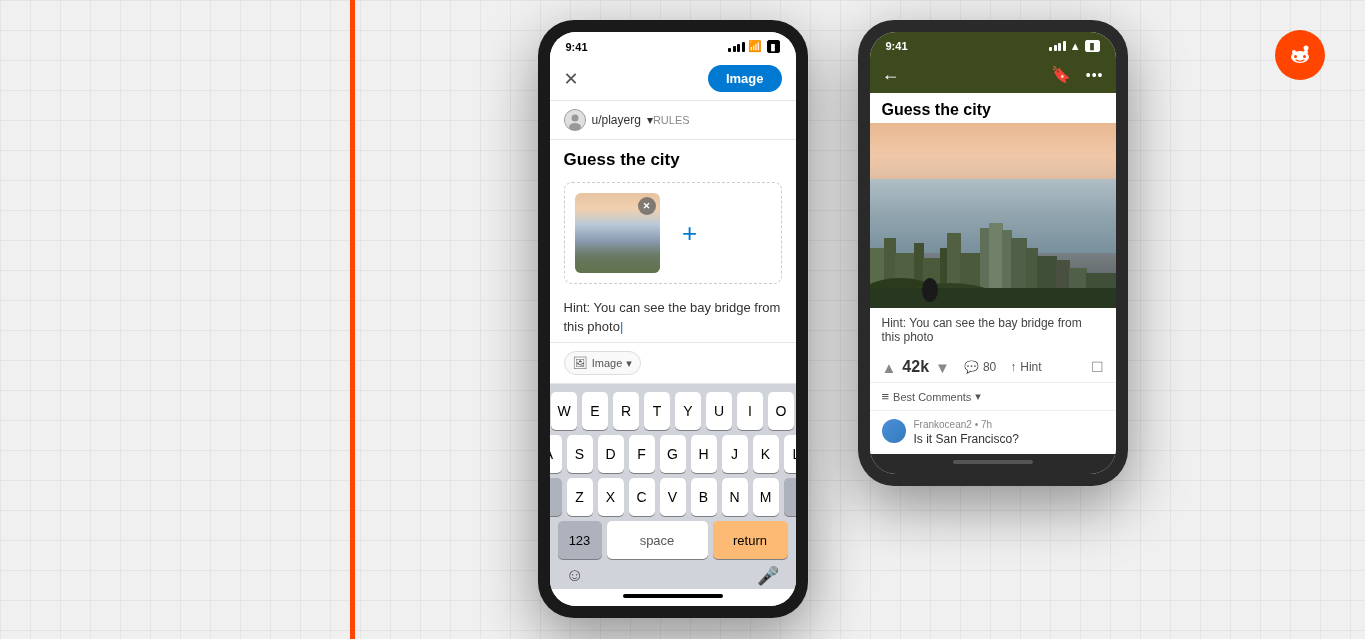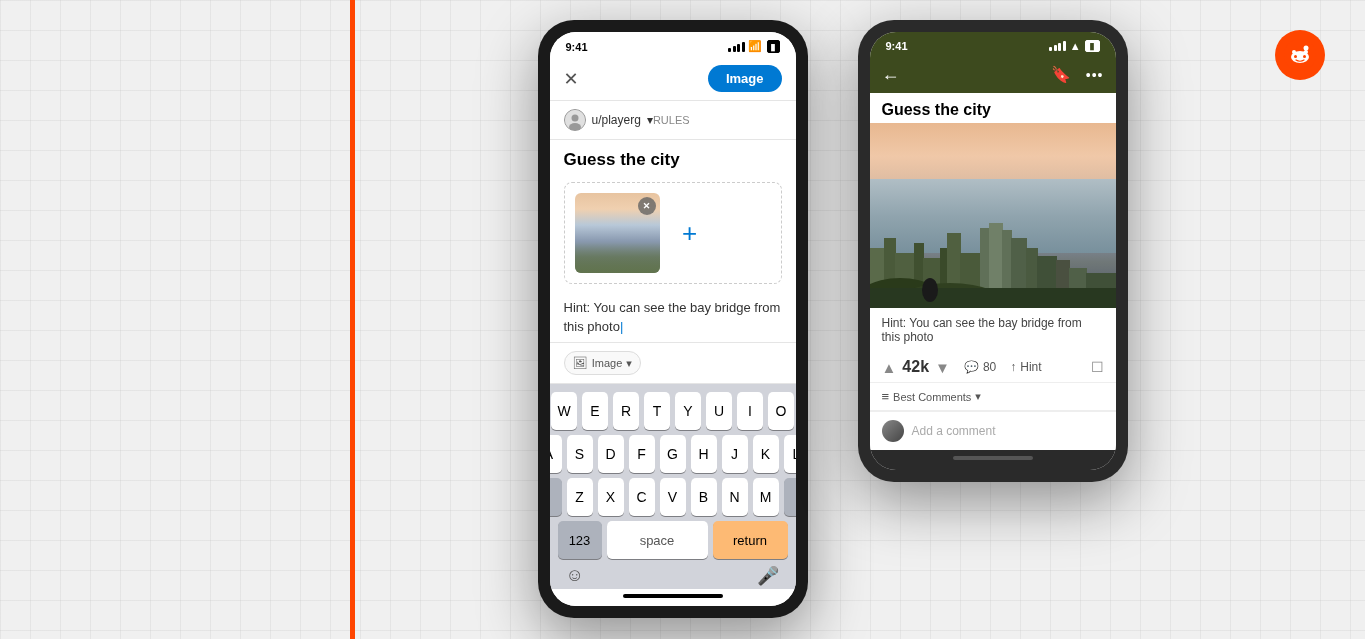--- a/index.html
+++ b/index.html
@@ -652,25 +652,32 @@
         </div>
         <span class="save-btn">☐</span>
       </div>
 
       <div class="comments-sort">
         <span class="sort-icon">≡</span>
         <span>Best Comments</span>
         <span>▾</span>
       </div>
 
-
-      <div class="add-comment-bar">
-        <div class="comment-input-avatar"></div>
-        <span class="comment-placeholder">Add a comment</span>
-      </div>
+      <div class="comment-item">
+        <div class="comment-avatar"></div>
+        <div class="comment-content">
+          <div class="comment-meta">
+            <span>Frankocean2</span>
+            <span>•</span>
+            <span>7h</span>
+          </div>
+          <div class="comment-text">Is it San Francisco?</div>
+        </div>
+      </div>
+
 
       <div class="phone2-home-indicator">
         <div style="width:80px;height:4px;background:#555;border-radius:2px;margin:0 auto;"></div>
       </div>
 
     </div>
   </div>
 
 </div>
 

